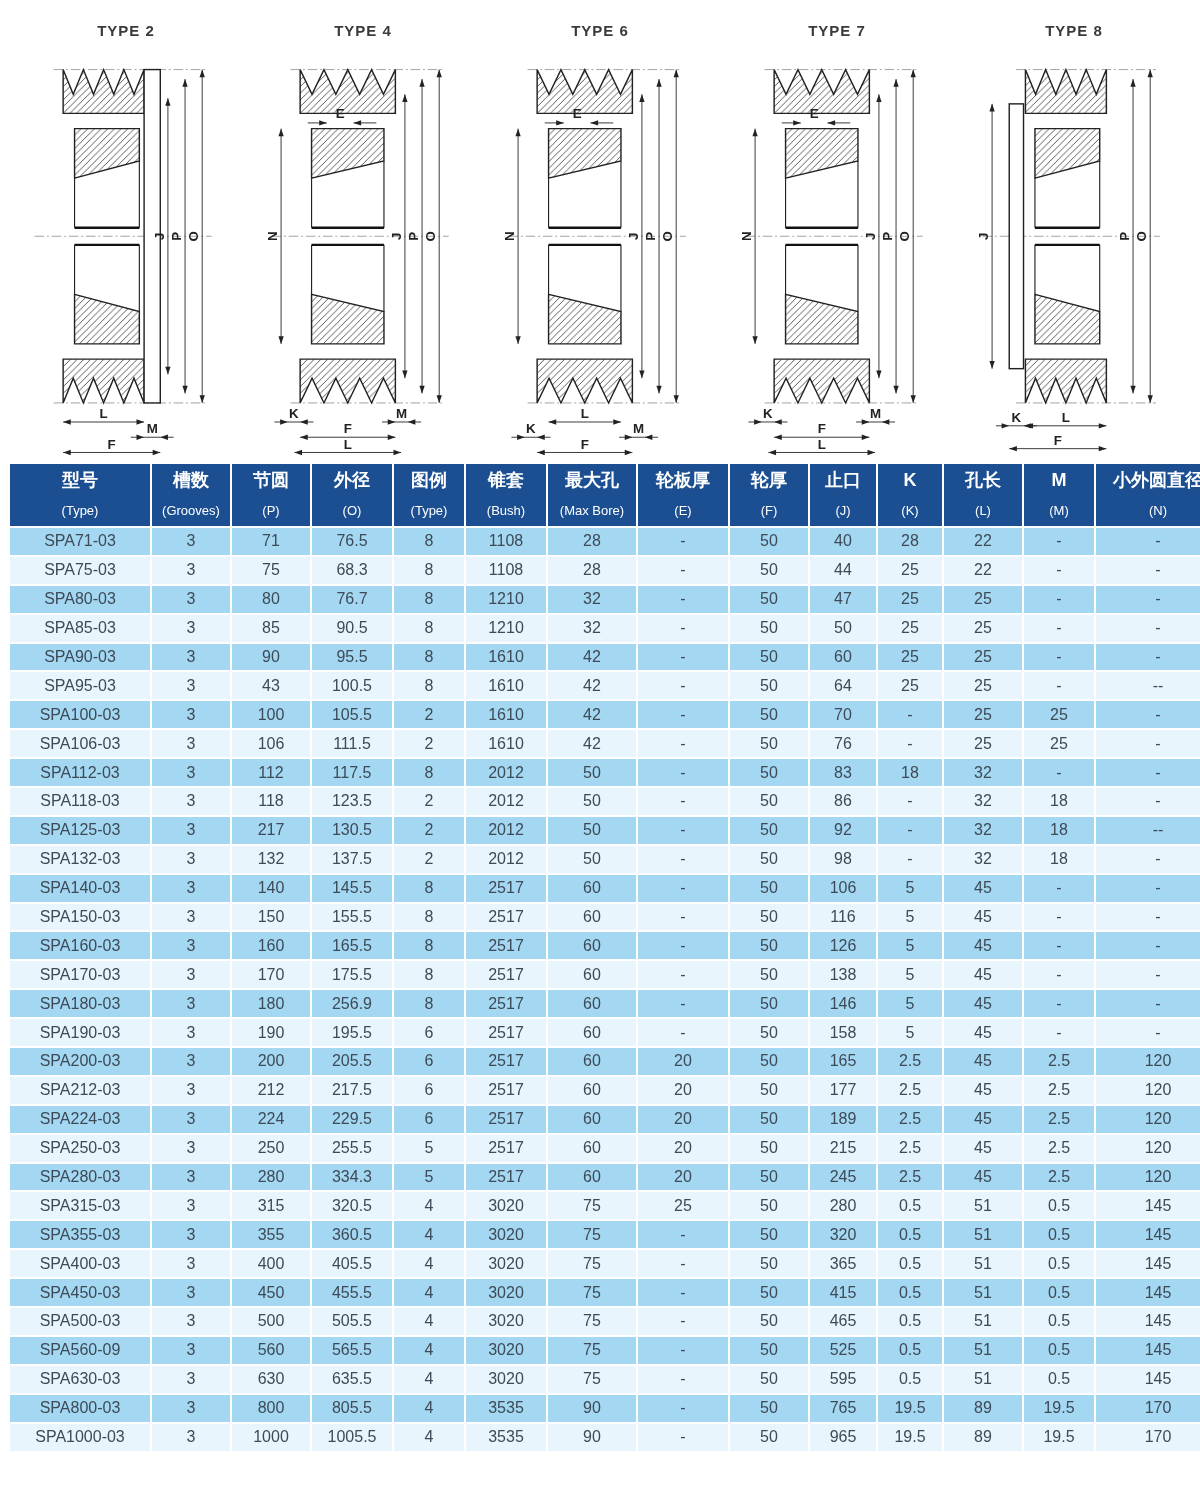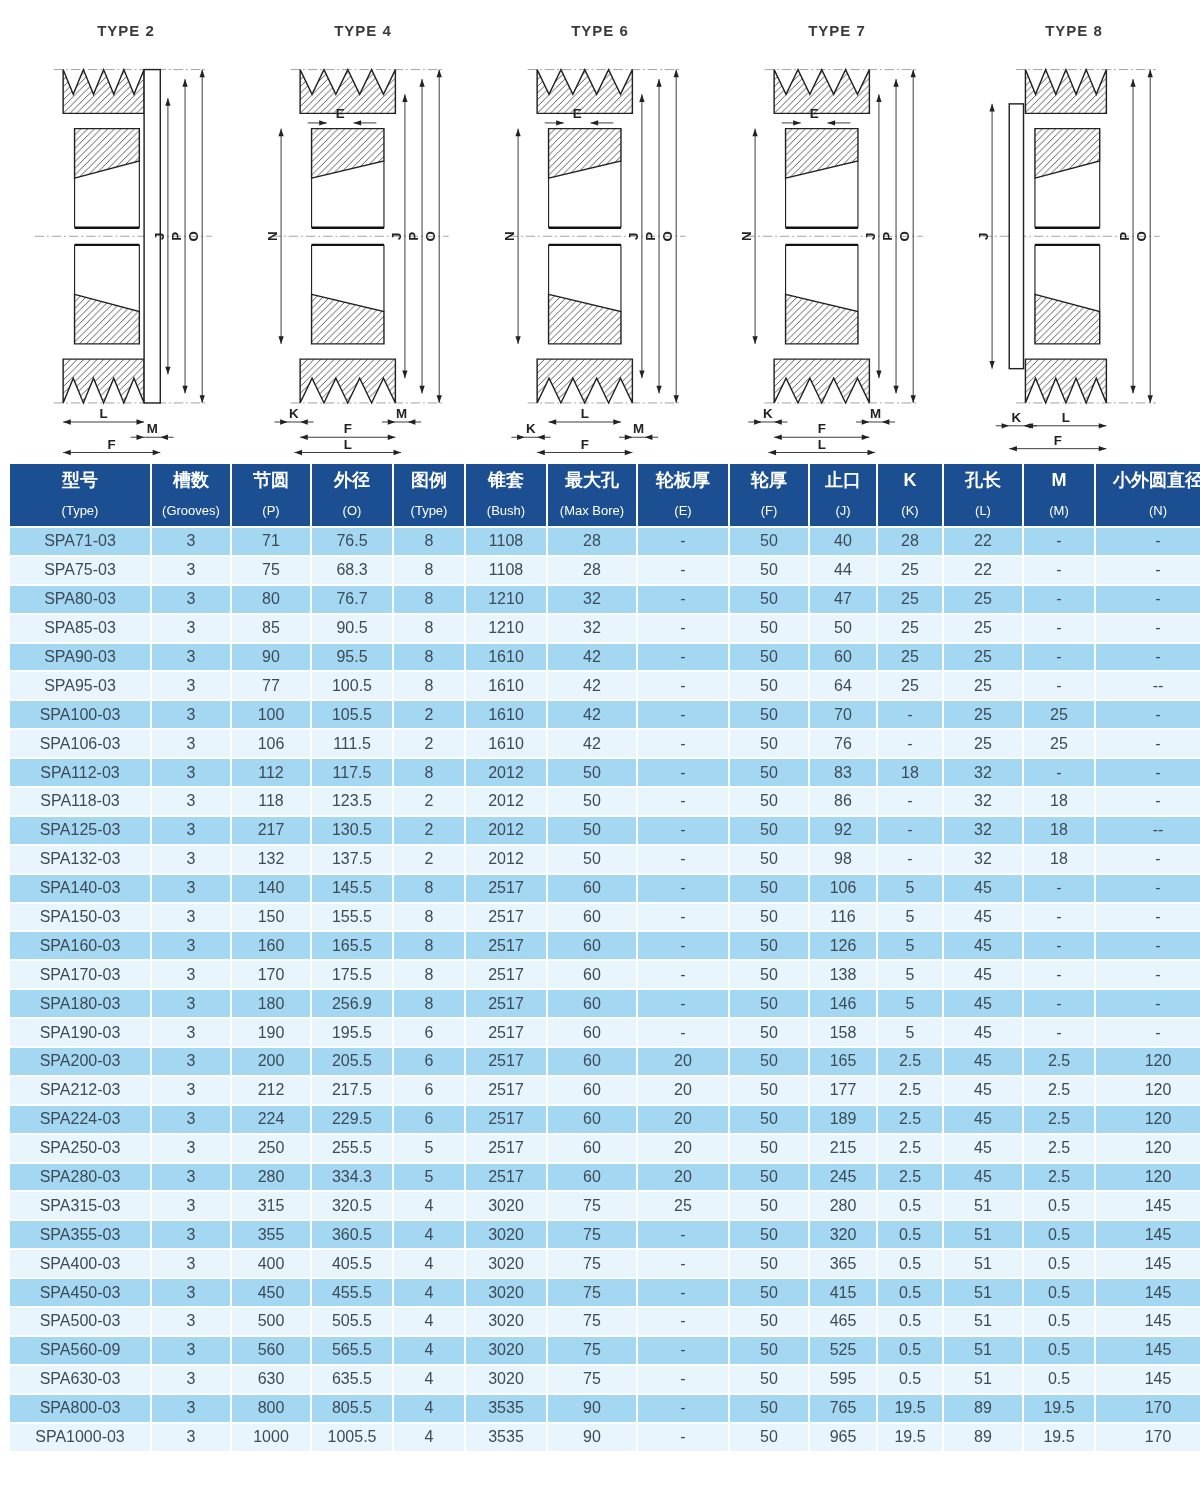--- a/index.html
+++ b/index.html
@@ -508,21 +508,21 @@
         <td>50</td>
         <td>60</td>
         <td>25</td>
         <td>25</td>
         <td>-</td>
         <td>-</td>
       </tr>
       <tr>
         <td>SPA95-03</td>
         <td>3</td>
-        <td>77</td>
+        <td>43</td>
         <td>100.5</td>
         <td>8</td>
         <td>1610</td>
         <td>42</td>
         <td>-</td>
         <td>50</td>
         <td>64</td>
         <td>25</td>
         <td>25</td>
         <td>-</td>

